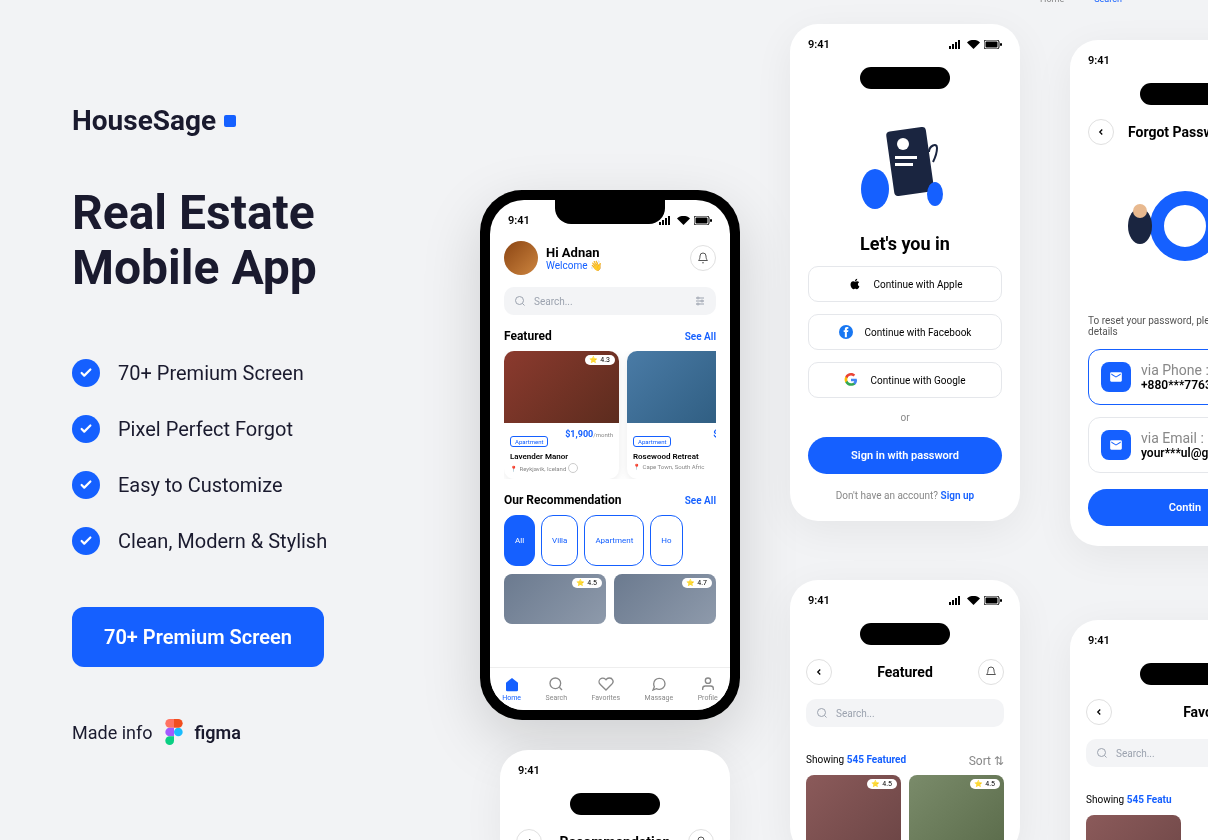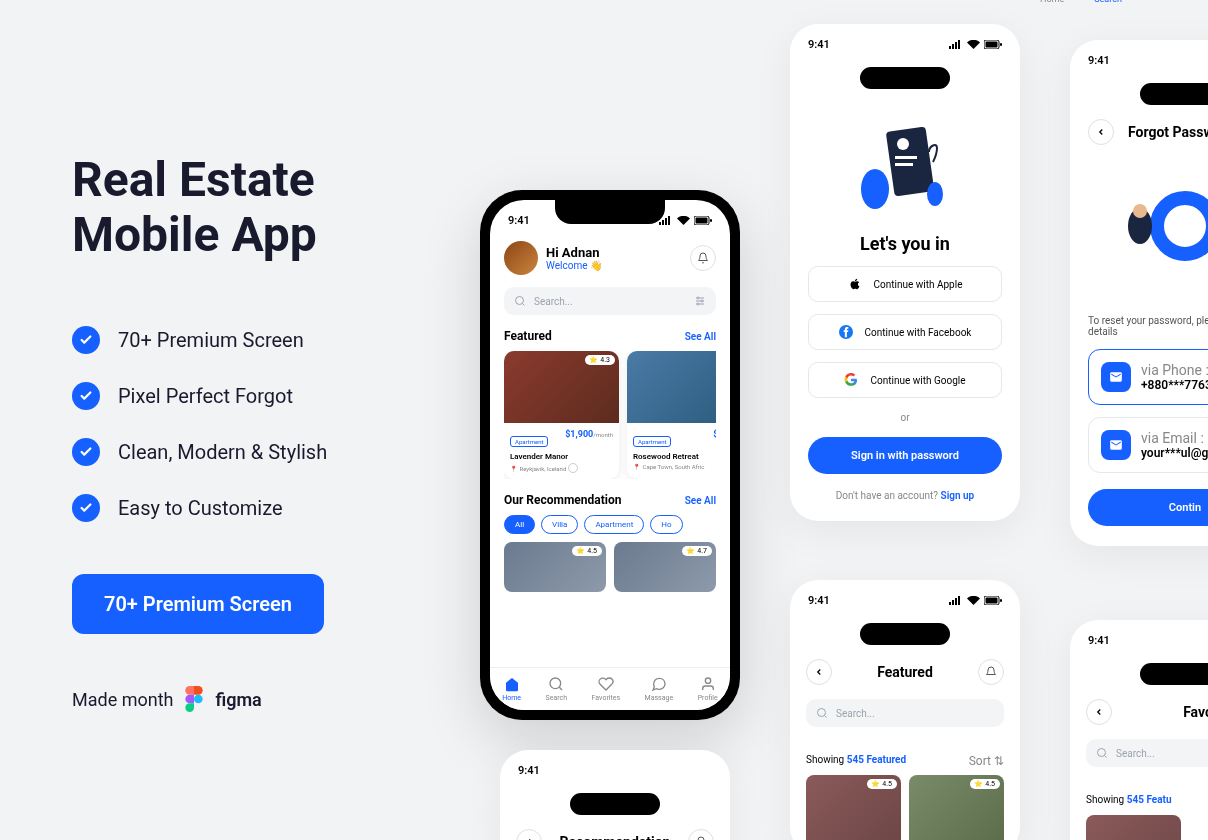--- a/index.html
+++ b/index.html
@@ -40,21 +40,21 @@
 .img2{background:linear-gradient(135deg,#4a7ba6,#2c5a7d)}
 .rating{position:absolute;top:4px;right:4px;background:#fff;border-radius:8px;padding:1px 5px;font-size:7px;display:flex;align-items:center;gap:2px}
 .card-body{padding:6px}
 .card-tag{font-size:6px;color:#1560ff;border:.5px solid #1560ff;border-radius:3px;padding:1px 4px;display:inline-block}
 .card-price{font-size:9px;font-weight:700;color:#1560ff;float:right}
 .card-price .per{font-size:6px;color:#888;font-weight:400}
 .card-name{font-size:8px;font-weight:600;margin-top:4px;clear:both}
 .card-loc{font-size:6px;color:#888;margin-top:2px;display:flex;align-items:center;gap:2px}
 .heart{float:right;width:10px;height:10px;border:.5px solid #ccc;border-radius:50%}
 .chips{display:flex;gap:6px;margin-top:8px;overflow:hidden}
-.chip{font-size:8px;padding:4px 10px;border-radius:12px;border:1px solid #1560ff;color:#1560ff;white-space:nowrap}
+.chip{font-size:8px;padding:20px 10px;border-radius:12px;border:1px solid #1560ff;color:#1560ff;white-space:nowrap}
 .chip.active{background:#1560ff;color:#fff}
 .mini-cards{display:flex;gap:8px;margin-top:8px}
 .mini-card{flex:1;height:50px;border-radius:8px;background:linear-gradient(135deg,#6b7a8f,#8e9aab);position:relative}
 .bottomnav{position:absolute;bottom:0;left:0;right:0;background:#fff;border-top:1px solid #eee;display:flex;justify-content:space-around;padding:8px 0;border-radius:0 0 34px 34px}
 .nav-item{display:flex;flex-direction:column;align-items:center;gap:2px;font-size:7px;color:#888}
 .nav-item.active{color:#1560ff}
 .nav-icon{width:16px;height:16px}
 
 .phone2{position:absolute;left:790px;top:24px;width:230px;background:#fff;border-radius:28px;padding-bottom:20px;box-shadow:0 10px 40px rgba(0,0,0,.06)}
 .pill-notch{width:90px;height:22px;background:#000;border-radius:12px;margin:10px auto 0}
@@ -100,20 +100,24 @@
 </style>
 </head>
 <body>
 
 <div class="top-tabs">
   <span class="tab">Home</span>
   <span class="tab active">Search</span>
 </div>
 
 <div class="left-panel">
+  <div class="brand">
+    <span>HouseSage</span>
+    <span class="brand-dot"></span>
+  </div>
   <h1 class="headline">Real Estate Mobile App</h1>
   <div class="features">
     <div class="feature">
       <span class="check">
           <svg viewBox="0 0 16 16" fill="none">
             <path d="M3 8l3 3 7-7" stroke="#fff" stroke-width="2.5" stroke-linecap="round" stroke-linejoin="round"></path>
           </svg>
         </span>
       <span class="feature-text">70+  Premium Screen</span>
     </div>
@@ -124,34 +128,34 @@
           </svg>
         </span>
       <span class="feature-text">Pixel Perfect Forgot</span>
     </div>
     <div class="feature">
       <span class="check">
           <svg viewBox="0 0 16 16" fill="none">
             <path d="M3 8l3 3 7-7" stroke="#fff" stroke-width="2.5" stroke-linecap="round" stroke-linejoin="round"></path>
           </svg>
         </span>
-      <span class="feature-text">Clean, Modern &amp; Stylish</span>
+      <span class="feature-text">Easy to Customize</span>
     </div>
     <div class="feature">
       <span class="check">
           <svg viewBox="0 0 16 16" fill="none">
             <path d="M3 8l3 3 7-7" stroke="#fff" stroke-width="2.5" stroke-linecap="round" stroke-linejoin="round"></path>
           </svg>
         </span>
-      <span class="feature-text">Easy to Customize</span>
+      <span class="feature-text">Clean, Modern &amp; Stylish</span>
     </div>
   </div>
   <button class="cta">70+ Premium Screen</button>
   <div class="madewith">
-    <span>Made month</span>
+    <span>Made info</span>
     <svg class="figma-logo" viewBox="0 0 12 18">
         <circle cx="9" cy="9" r="3" fill="#1abcfe"></circle>
         <path d="M3 0h3v6H3a3 3 0 010-6z" fill="#ff7262"></path>
         <path d="M6 0h3a3 3 0 010 6H6V0z" fill="#f24e1e"></path>
         <path d="M3 6h3v6H3a3 3 0 010-6z" fill="#a259ff"></path>
         <path d="M3 12h3v3a3 3 0 11-3-3z" fill="#0acf83"></path>
       </svg>
     <span style="font-weight:600">figma</span>
   </div>
 </div>

